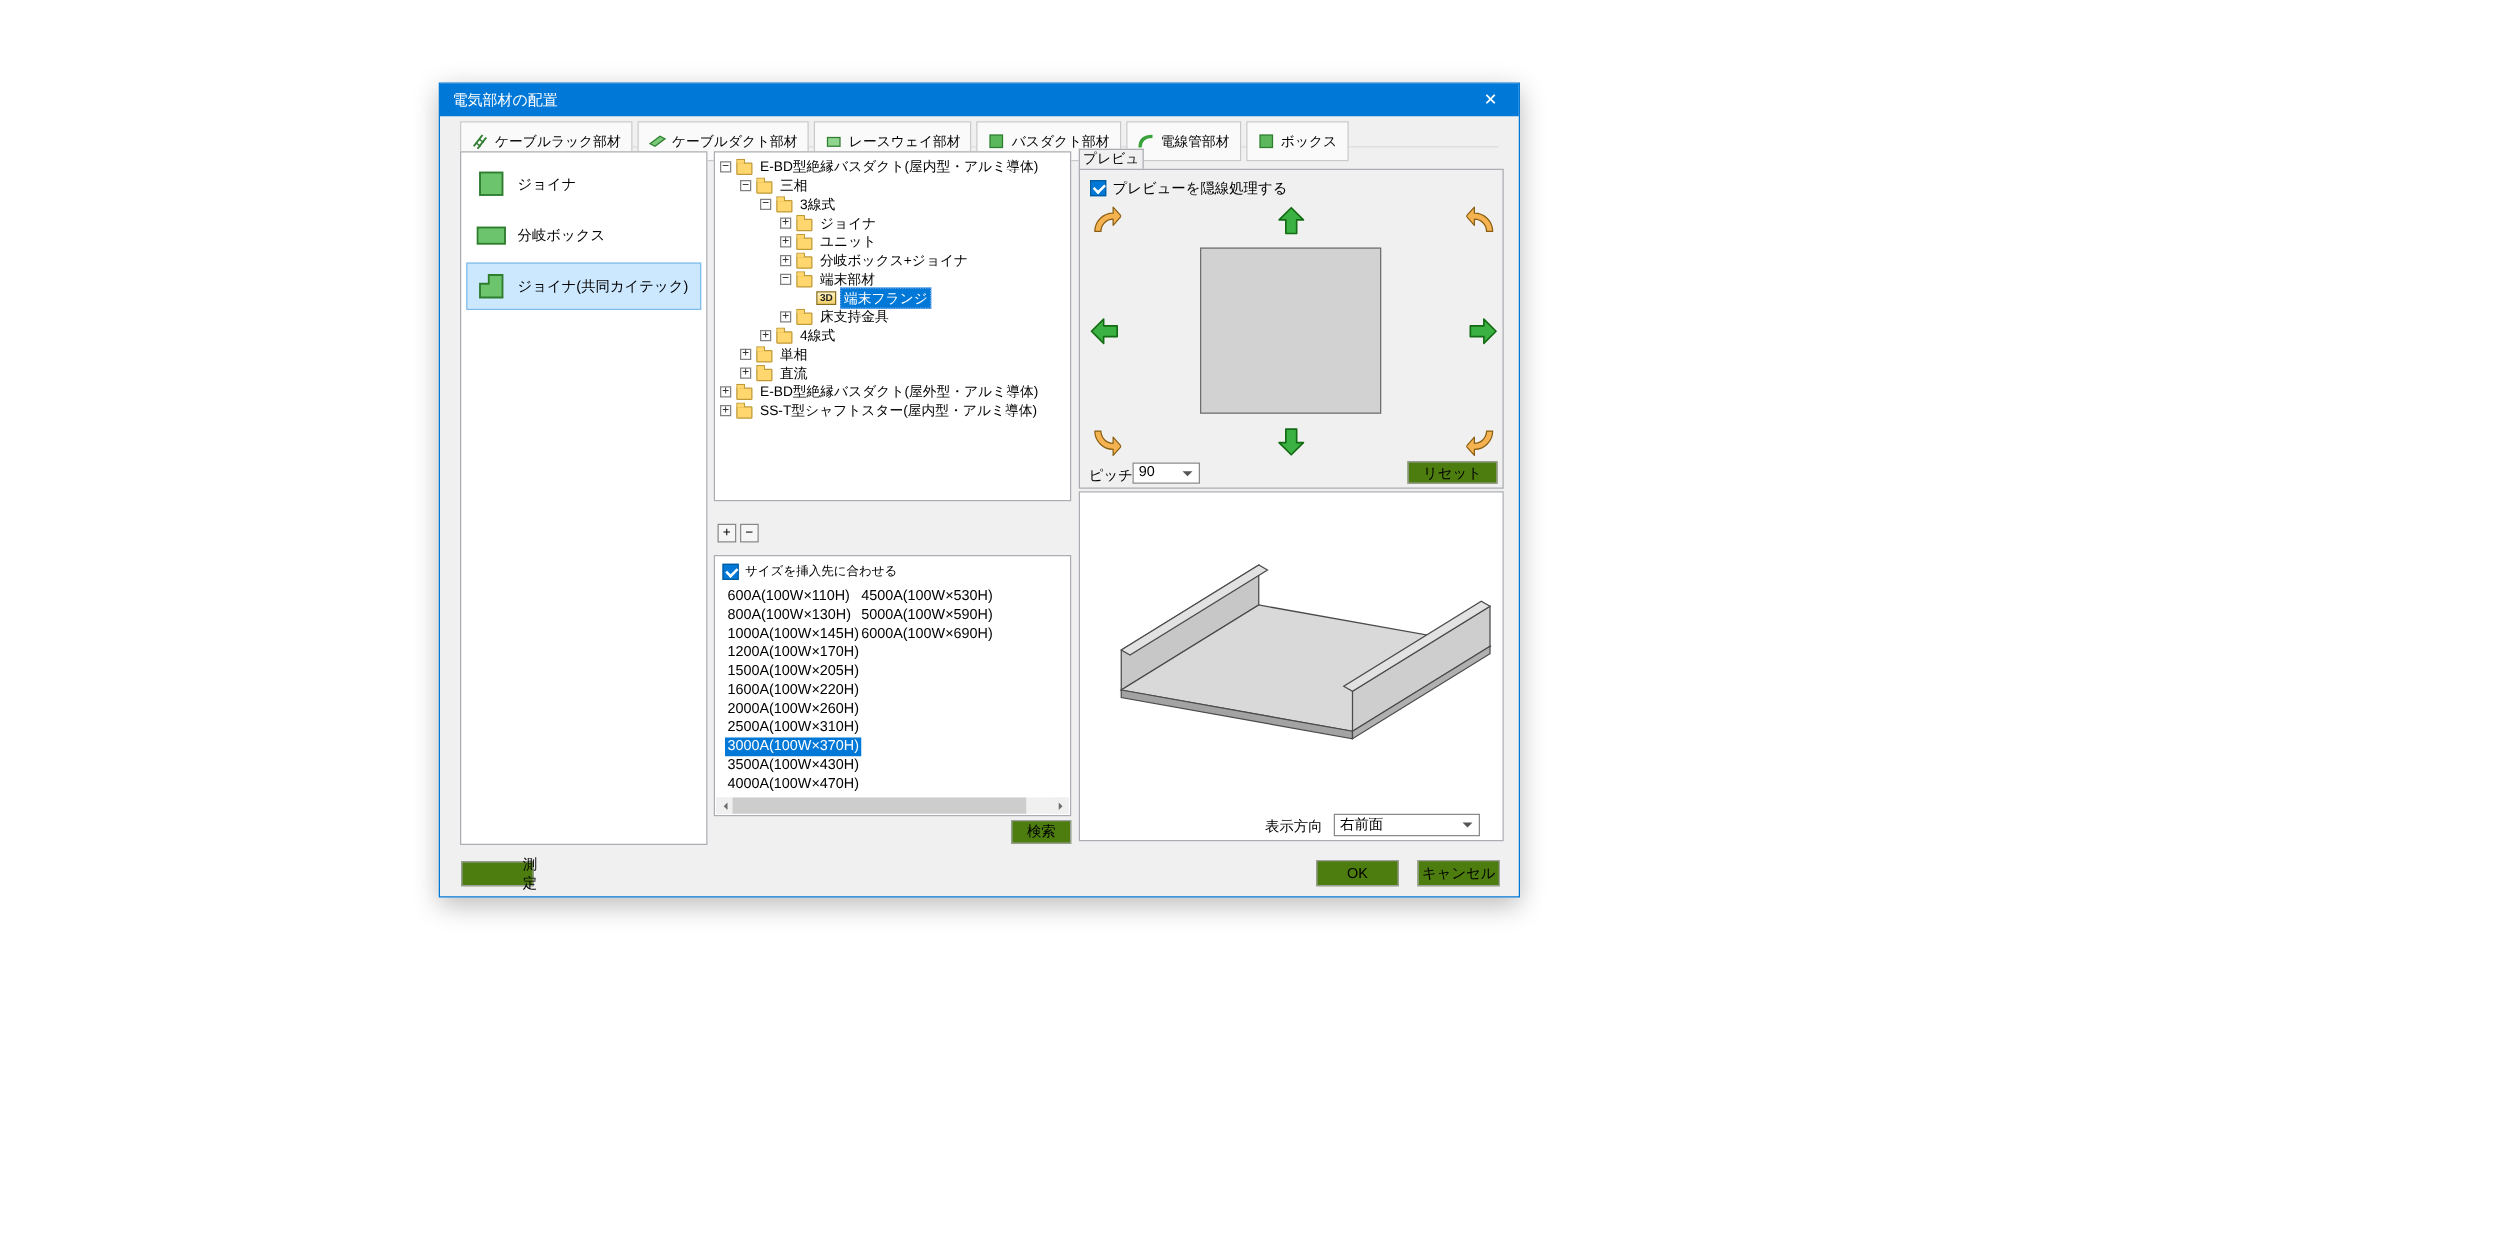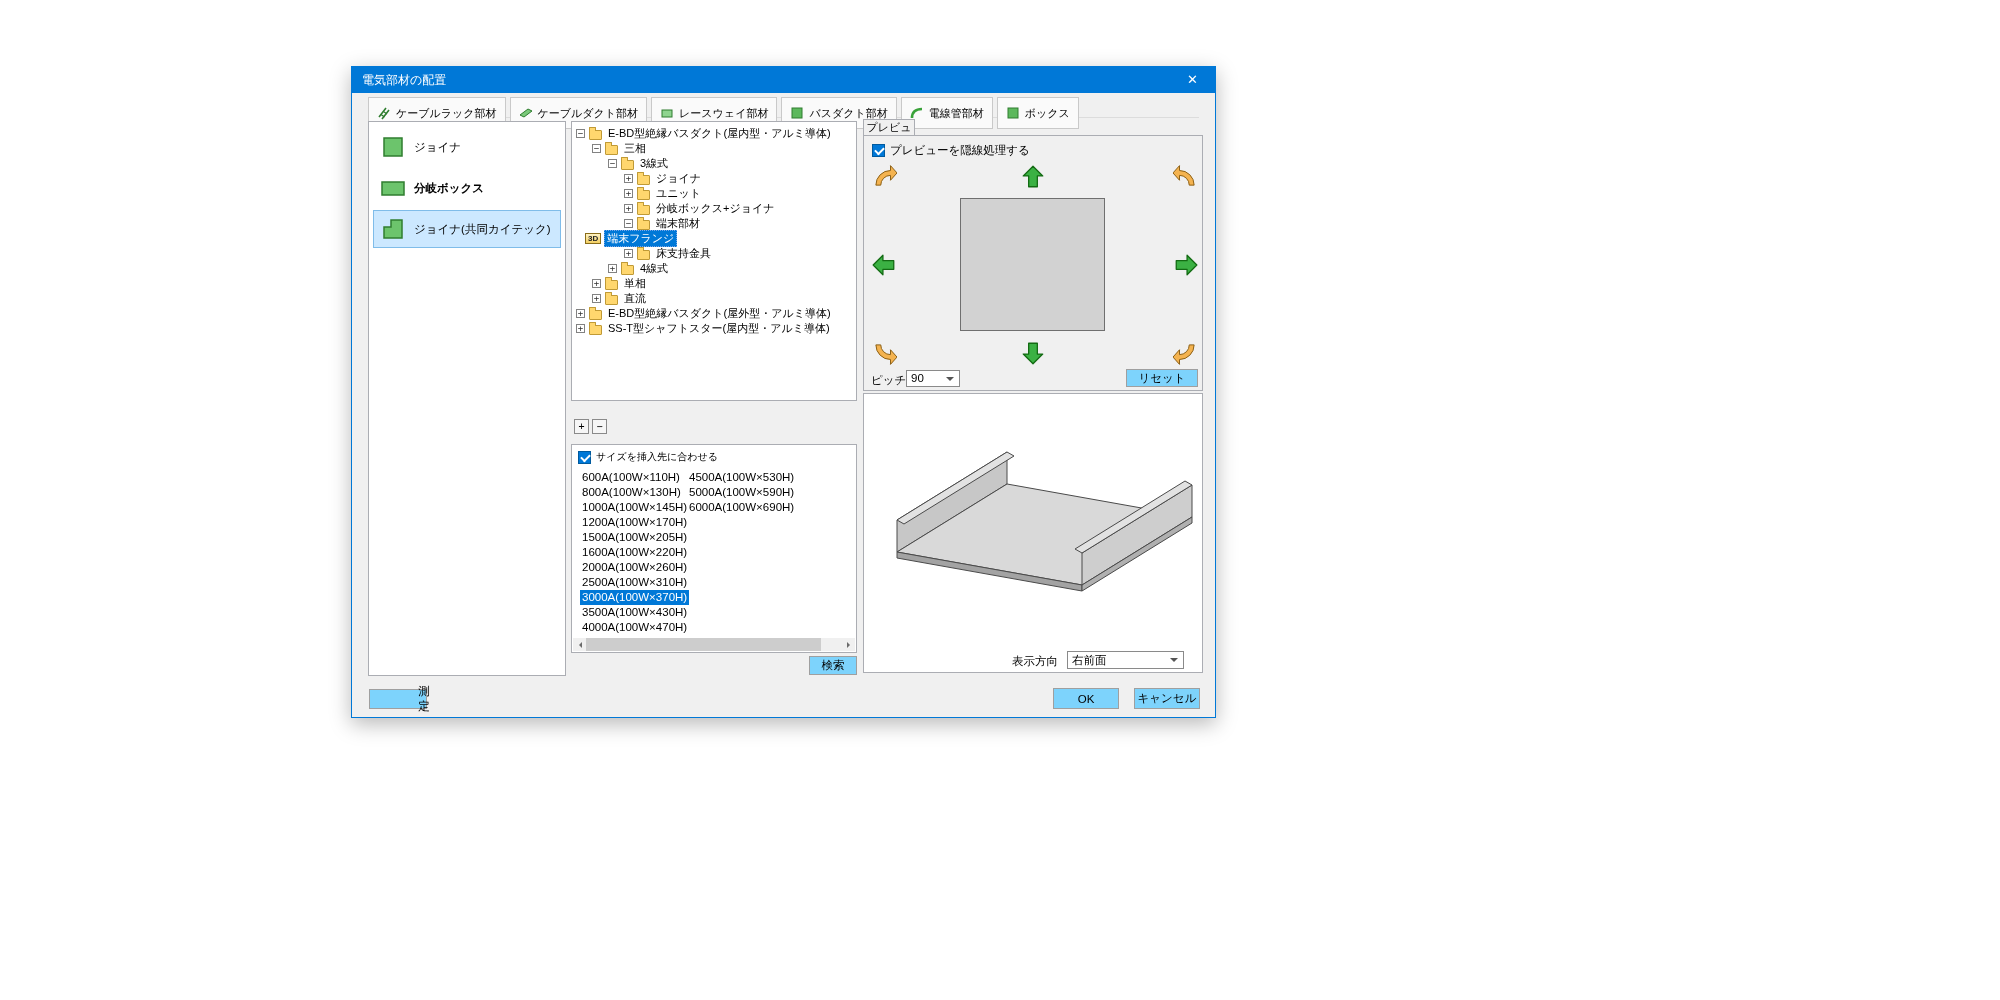--- a/index.html
+++ b/index.html
@@ -108,21 +108,21 @@
   }
   .hscroll .arr.left { left: 0; } .hscroll .arr.right { right: 0; }
   .hscroll .arr::after {
     content: ""; position: absolute; top: 4px; border: 3px solid transparent;
   }
   .hscroll .arr.left::after  { left: 3px; border-right-color: #6b6b6b; }
   .hscroll .arr.right::after { left: 5px; border-left-color: #6b6b6b; }
   .hscroll .thumb { position: absolute; left: 13px; top: 0; width: 235px; height: 13px; background: #cdcdcd; }
   
   .btn {
-    background: #7dd3fc; border: 1px solid #9f9f9f; font-size: 11.5px;
+    background: #4d7c0f; border: 1px solid #9f9f9f; font-size: 11.5px;
     display: inline-flex; align-items: center; justify-content: center; gap: 4px;
     font-family: "Liberation Sans", sans-serif; padding: 0;
   }
   .search-btn { position: absolute; left: 457px; top: 589px; width: 48px; height: 19px; }
   
   .preview-tab {
     position: absolute; left: 511px; top: 52px; width: 52px; height: 17px;
     background: #f0f0f0; border: 1px solid #abadb3; border-bottom: none;
     font-size: 11px; text-align: center; line-height: 15px;
   }
@@ -233,21 +233,21 @@
 
   <div class="part-list">
       <div class="part-item" style="top: 6px;">
         <span class="part-icon">
           <svg viewBox="0 0 24 24">
             <rect x="3" y="3" width="18" height="18" fill="#6cc46c" stroke="#2f7d2f" stroke-width="1.5"></rect>
           </svg>
         </span>
         <span class="part-label">ジョイナ</span>
       </div>
-      <div class="part-item" style="top: 47px; font-weight: bold;">
+      <div class="part-item" style="top: 47px;">
         <span class="part-icon">
           <svg viewBox="0 0 24 24">
             <rect x="1" y="6" width="22" height="13" fill="#6cc46c" stroke="#2f7d2f" stroke-width="1.5"></rect>
           </svg>
         </span>
         <span class="part-label">分岐ボックス</span>
       </div>
       <div class="part-item selected" style="top: 88px;">
         <span class="part-icon">
           <svg viewBox="0 0 24 24">
@@ -287,21 +287,21 @@
       <div class="tree-row" style="padding-left: 52px;">
         <span class="expander">+</span>
         <span class="folder"></span>
         <span class="tree-label">分岐ボックス+ジョイナ</span>
       </div>
       <div class="tree-row" style="padding-left: 52px;">
         <span class="expander">−</span>
         <span class="folder"></span>
         <span class="tree-label">端末部材</span>
       </div>
-      <div class="tree-row" style="">
+      <div class="tree-row" style="padding-left: 68px;">
         <span class="expander-spacer"></span>
         <span class="badge3d">3D</span>
         <span class="tree-label selected">端末フランジ</span>
       </div>
       <div class="tree-row" style="padding-left: 52px;">
         <span class="expander">+</span>
         <span class="folder"></span>
         <span class="tree-label">床支持金具</span>
       </div>
       <div class="tree-row" style="padding-left: 36px;">

